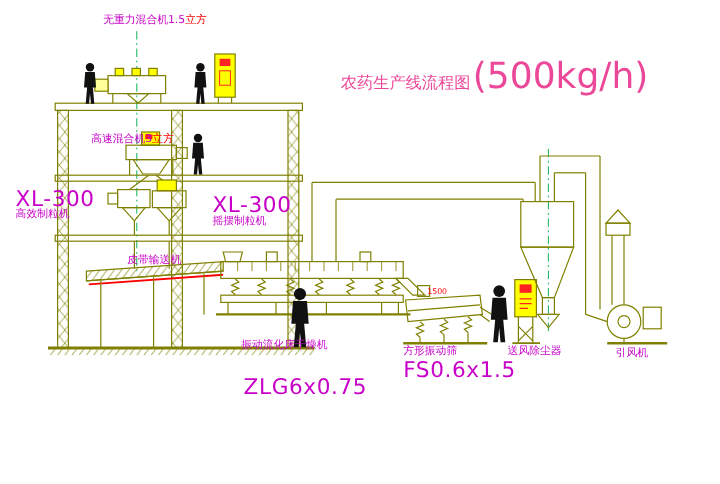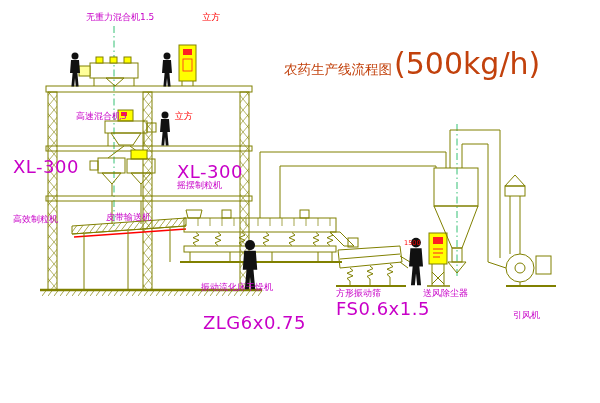--- a/index.html
+++ b/index.html
@@ -10,23 +10,23 @@
   }
   .stage { position:absolute; left:0; top:0; width:600px; height:403px; }
   svg.cad { position:absolute; left:0; top:0; }
   .lbl {
     position:absolute; color:#c800c8; white-space:nowrap; line-height:1.05;
     font-family:"DejaVu Sans", sans-serif;
   }
   .lbl.small { font-size:9px; }
   .lbl.big   { font-size:18px; letter-spacing:0.5px;text-align:center; }
   .lbl.tiny  { font-size:6.5px; }
-  .red { color:#ff0000;padding-left:48px; }
+  .red { color:#ff0000; }
   .title {
-    position:absolute; left:284px; top:46px; color:#c2410c;
+    position:absolute; left:284px; top:46px; color:#ec4899;
     display:flex; align-items:baseline; gap:2px; white-space:nowrap;
   }
   .title .t1 { font-size:13.5px; }
   .title .t2 { font-size:30px; }
 </style>
 </head>
 <body>
 
 <div class="stage">
 
@@ -209,32 +209,32 @@
 
   <div class="lbl small" style="left:86px; top:13px;">
     <span>无重力混合机1.5</span><span class="red">立方</span>
   </div>
 
   <div class="lbl small" style="left:76px; top:112px;text-align:right;">
     <span>高速混合机3</span><span class="red">立方</span>
   </div>
 
   <div class="lbl big" style="left:13px; top:158px;">XL-300</div>
-  <div class="lbl small" style="left:13px; top:175px;margin-top:40px;">高效制粒机</div>
+  <div class="lbl small" style="left:13px; top:175px;">高效制粒机</div>
 
   <div class="lbl big" style="left:177px; top:163px;">XL-300</div>
   <div class="lbl small" style="left:177px; top:181px;">摇摆制粒机</div>
 
   <div class="lbl small" style="left:106px; top:213px;">皮带输送机</div>
 
   <div class="lbl tiny red" style="left:356px; top:240px;">1500</div>
 
   <div class="lbl small" style="left:201px; top:283px;font-family:Liberation Serif, serif;">振动流化床干燥机</div>
   <div class="lbl big" style="left:203px; top:294px;margin-top:20px;">ZLG6x0.75</div>
 
   <div class="lbl small" style="left:336px; top:289px;">方形振动筛</div>
   <div class="lbl big" style="left:336px; top:300px;">FS0.6x1.5</div>
 
   <div class="lbl small" style="left:423px; top:289px;">送风除尘器</div>
 
-  <div class="lbl small" style="left:513px; top:311px;">引风机</div>
+  <div class="lbl small" style="left:513px; top:291px;">引风机</div>
 
 </div>
 
 </body></html>

